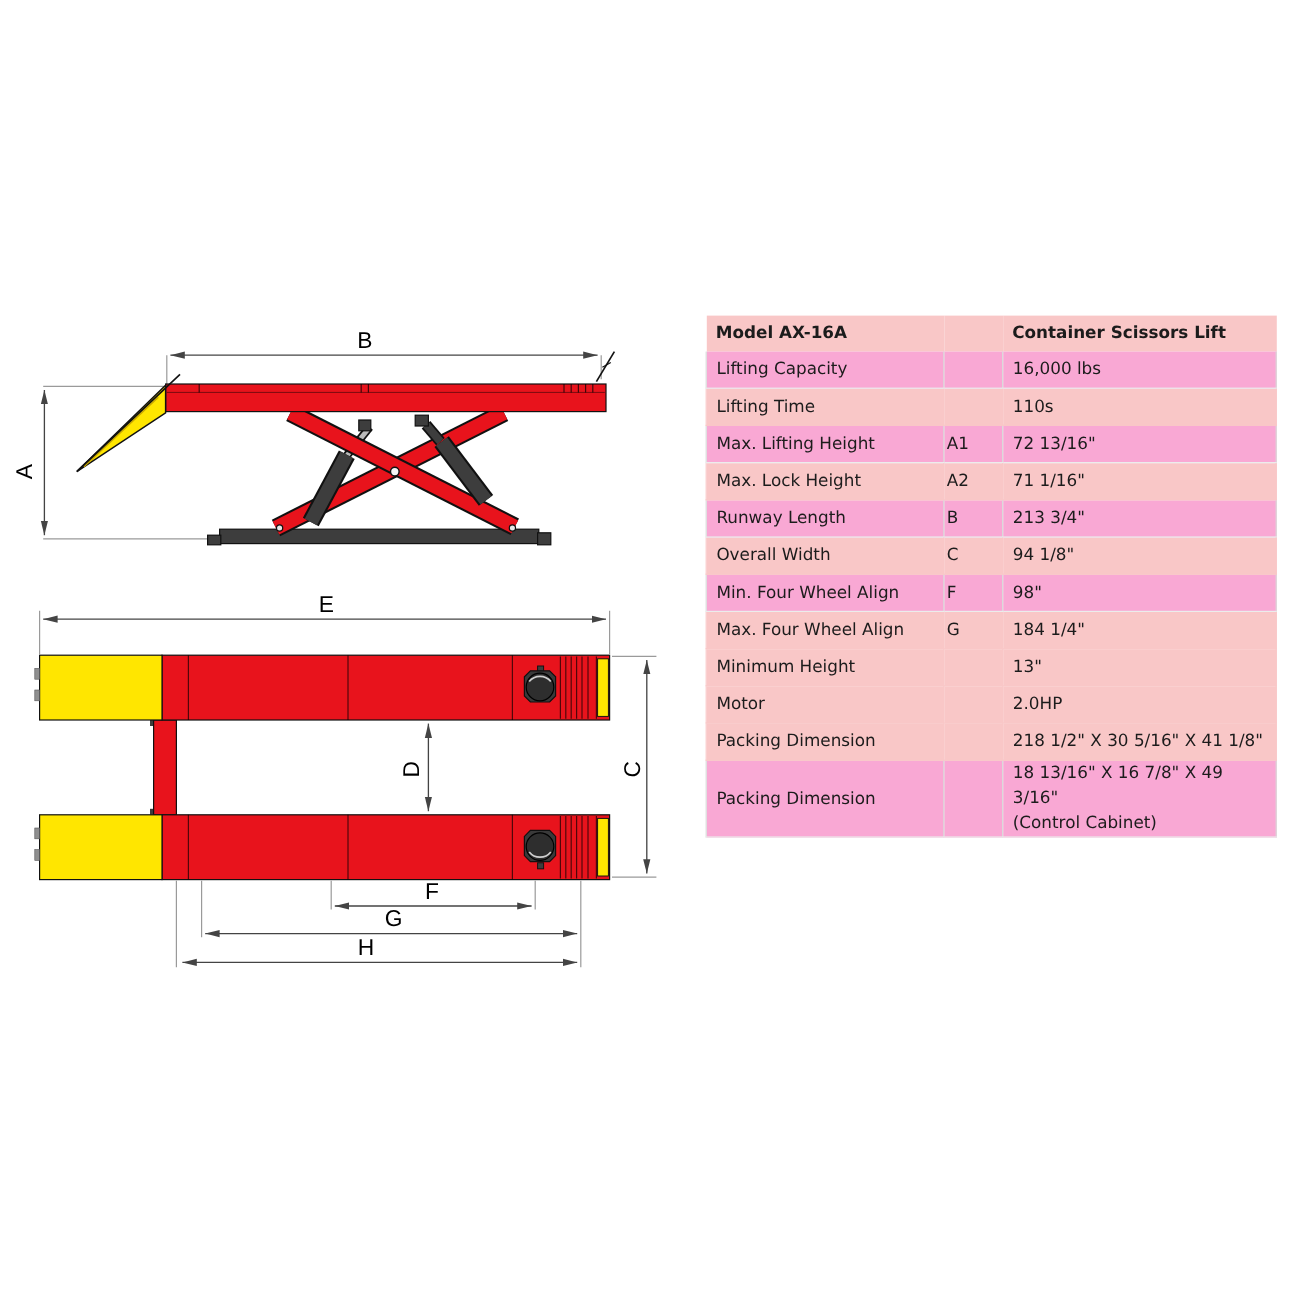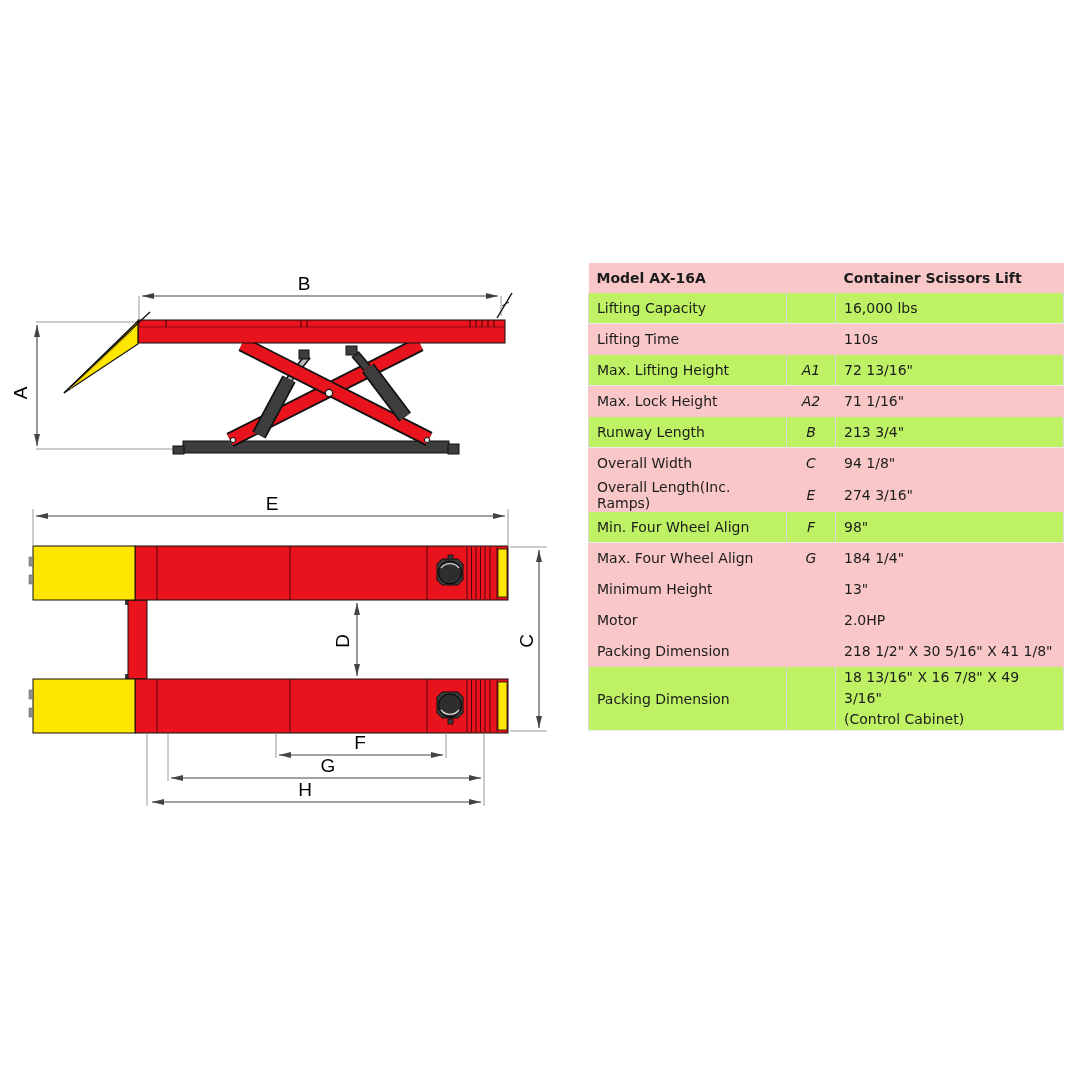--- a/index.html
+++ b/index.html
@@ -16,24 +16,24 @@
   .yellow{fill:var(--yellow);}
   .dark{fill:var(--dark);}
   .outl{stroke:#111;stroke-width:1;}
 
   
   .table-wrap{position:absolute;left:588px;top:263px;width:475px;}
   table{width:475px;border-collapse:collapse;table-layout:fixed;
         font-size:14px;color:#1c1c1c;background:#fff;}
   th,td{height:30px;padding:0 8px;vertical-align:middle;text-align:left;overflow:visible;}
   thead th{font-weight:bold;background:var(--pink);border:none;}
-  td{background:#bef264;border-left:1px solid #dadada;border-right:1px solid #dadada;
+  td{background:#f9a8d4;border-left:1px solid #dadada;border-right:1px solid #dadada;
      border-bottom:1px solid #ececec;}
   tr.pink td{background:var(--pink);border-color:var(--pink);margin-top:48px;}
-  .col-letter{text-align:center;padding:0 2px;font-style:italic;}
+  .col-letter{padding:0 2px;}
   .col-value{white-space:nowrap;}
   tr.tall td{height:53px;}
   tr.tall .col-value{white-space:pre-line;line-height:1.5;}
 </style>
 </head>
 <body>
 
 <div class="stage">
 
   <svg class="svg-side" viewBox="10 265 560 205">
@@ -252,25 +252,20 @@
           <tr>
             <td class="col-label">Runway Length</td>
             <td class="col-letter">B</td>
             <td class="col-value">213 3/4"</td>
           </tr>
           <tr class="pink">
             <td class="col-label">Overall Width</td>
             <td class="col-letter">C</td>
             <td class="col-value">94 1/8"</td>
           </tr>
-          <tr class="pink">
-            <td class="col-label">Overall Length(Inc. Ramps)</td>
-            <td class="col-letter">E</td>
-            <td class="col-value">274 3/16"</td>
-          </tr>
           <tr>
             <td class="col-label">Min. Four Wheel Align</td>
             <td class="col-letter">F</td>
             <td class="col-value">98"</td>
           </tr>
           <tr class="pink">
             <td class="col-label">Max. Four Wheel Align</td>
             <td class="col-letter">G</td>
             <td class="col-value">184 1/4"</td>
           </tr>

